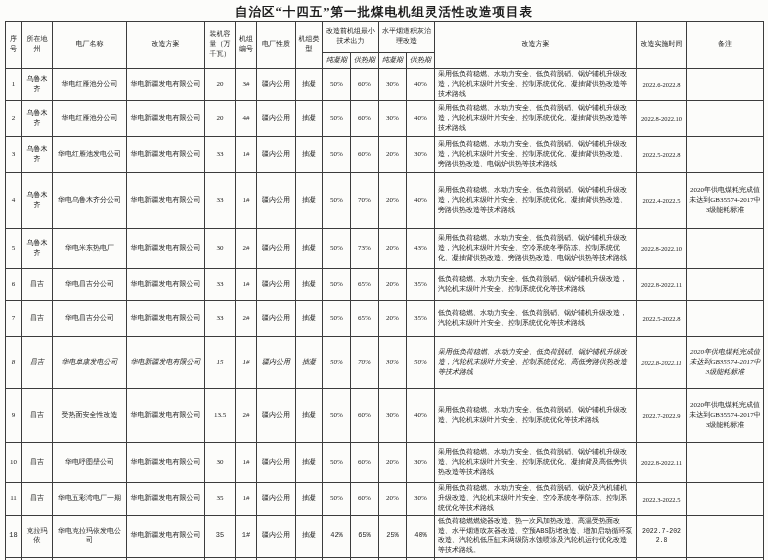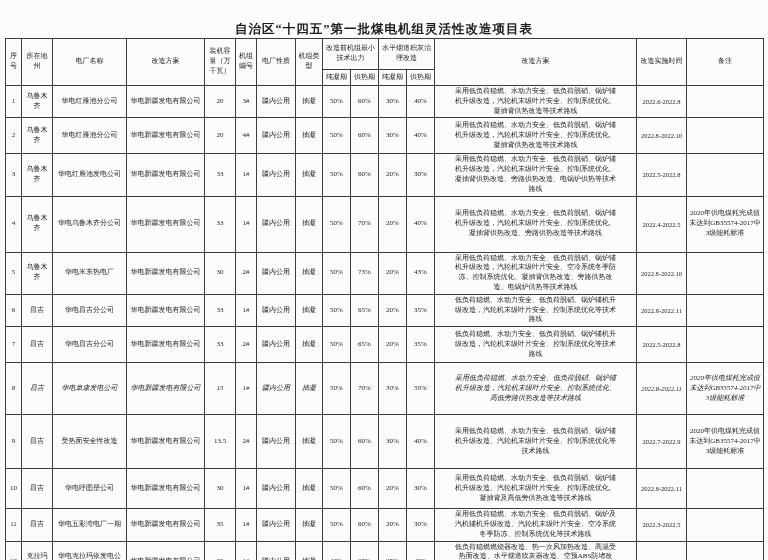--- a/index.html
+++ b/index.html
@@ -4,49 +4,49 @@
 <style>
   html,body { margin:0; padding:0; }
   body {
     width:768px; height:560px; overflow:hidden;
     background:#fcfcfa; color:#1c1c1c;
     font-family:"Liberation Serif","DejaVu Serif",serif;
   }
   .page { width:768px; height:560px; position:relative; }
   .title {
     text-align:center; font-weight:bold; font-size:12.5px;
-    padding-top:21px; letter-spacing:1px; height:17px;
+    padding-top:4px; letter-spacing:1px; height:17px;
   }
   table.grid {
     border-collapse:collapse; table-layout:fixed;
     width:758px; margin-left:5px;
   }
   .grid th, .grid td {
     border:1px solid #3c3c3c;
     font-size:7px; line-height:1.4; font-weight:normal;
     text-align:center; vertical-align:middle;
     padding:1px 2px; word-break:break-all; overflow:hidden;
   }
   .grid thead tr:first-child th { height:28px; }
-  .grid thead tr:last-child  th { height:13px; }
-  td.cell-plan   { text-align:center; padding:1px 20px; }
+  .grid thead tr:last-child  th { height:13px;font-style:italic; }
+  td.cell-plan   { text-align:left; padding:1px 3px; }
   td.cell-remark { text-align:center; padding:1px 2px; }
   td.cell-time   { font-size:6.5px; }
   tbody tr:nth-child(1)  td { height:27px; }
   tbody tr:nth-child(2)  td { height:33px; }
   tbody tr:nth-child(3)  td { height:33px; }
   tbody tr:nth-child(4)  td { height:53px; }
   tbody tr:nth-child(5)  td { height:37px; }
   tbody tr:nth-child(6)  td { height:29px; }
   tbody tr:nth-child(7)  td { height:33px; }
   tbody tr:nth-child(8)  td { height:49px;font-style:italic; }
   tbody tr:nth-child(9)  td { height:51px; }
   tbody tr:nth-child(10) td { height:37px; }
   tbody tr:nth-child(11) td { height:29px; }
-  tbody tr:nth-child(12) td { height:37px; }
+  tbody tr:nth-child(12) td { height:37px;font-family:Liberation Mono, monospace; }
   tbody tr:nth-child(13) td { height:41px; }
 </style>
 </head>
 <body>
 
 <div class="page">
   <div class="title">自治区“十四五”第一批煤电机组灵活性改造项目表</div>
 
   <table class="grid">
     <colgroup>

